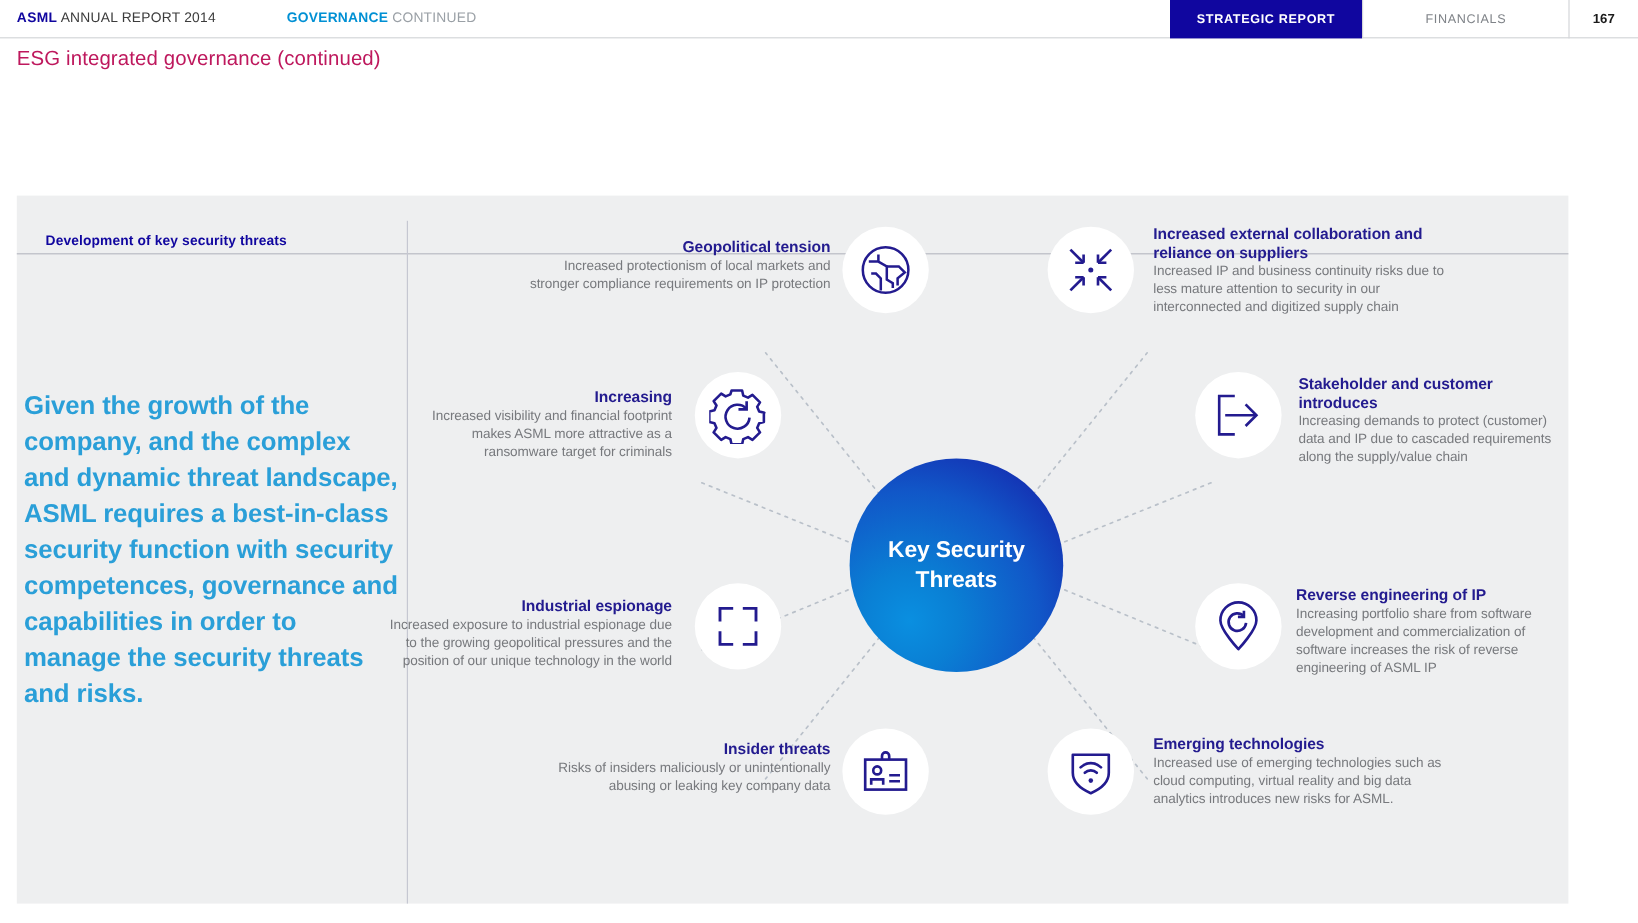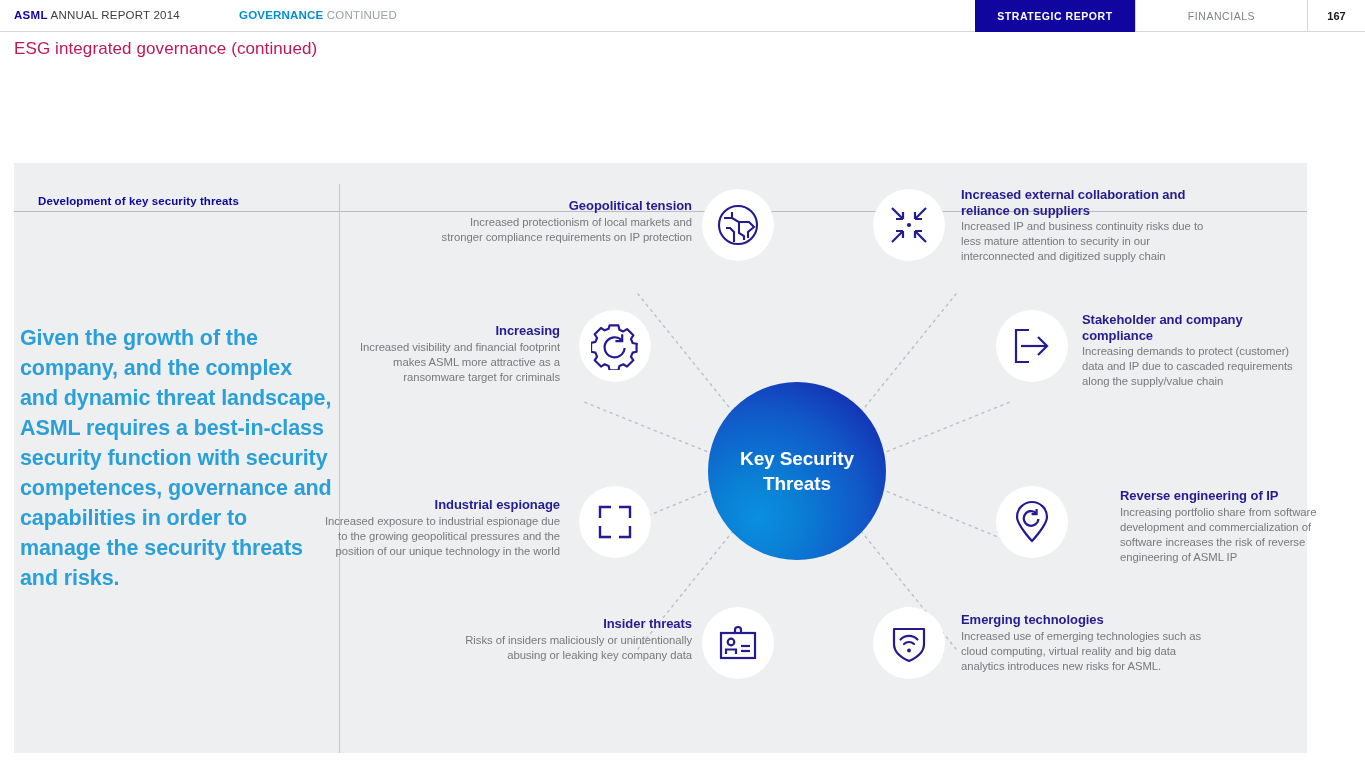--- a/index.html
+++ b/index.html
@@ -219,21 +219,21 @@
 
       <div class="node">
         <div class="bubble" style="left:656px; top:126px;">
           <svg width="46" height="46" viewBox="0 0 46 46">
             <path d="M20 7 L7 7 L7 39 L20 39" fill="none" stroke="#231b8f" stroke-width="2.2" stroke-linejoin="miter"></path>
             <line x1="12" y1="23" x2="38" y2="23" stroke="#231b8f" stroke-width="2.2"></line>
             <path d="M29 14 L38 23 L29 32" fill="none" stroke="#231b8f" stroke-width="2.2" stroke-linejoin="miter" stroke-linecap="butt"></path>
           </svg>
         </div>
         <div class="txt left-al" style="left:742px; top:128px; width:222px;">
-          <div class="hd">Stakeholder and company compliance</div>
+          <div class="hd">Stakeholder and customer introduces</div>
           <div class="bd">Increasing demands to protect (customer) data and IP due to cascaded requirements along the supply/value chain</div>
         </div>
       </div>
 
       <div class="node">
         <div class="bubble" style="left:239px; top:302px;">
           <svg width="46" height="46" viewBox="0 0 46 46">
             <g fill="none" stroke="#231b8f" stroke-width="2.4" stroke-linejoin="miter">
               <path d="M19 8 L8 8 L8 19"></path>
               <path d="M27 8 L38 8 L38 19"></path>
@@ -249,21 +249,21 @@
       </div>
 
       <div class="node">
         <div class="bubble" style="left:656px; top:302px;">
           <svg width="46" height="46" viewBox="0 0 46 46">
             <path d="M23 42 C23 42 38 26 38 18 A15 15 0 1 0 8 18 C8 26 23 42 23 42 Z" fill="none" stroke="#231b8f" stroke-width="2.2" stroke-linejoin="round"></path>
             <path d="M27.5 14.5 a7.3 7.3 0 1 0 1.9 5.5" fill="none" stroke="#231b8f" stroke-width="2.2"></path>
             <path d="M27.6 10 L27.6 15.1 L22.6 15.1" fill="none" stroke="#231b8f" stroke-width="2.2" stroke-linejoin="miter"></path>
           </svg>
         </div>
-        <div class="txt left-al" style="left:740px; top:304px; width:224px;margin-left:40px;">
+        <div class="txt left-al" style="left:740px; top:304px; width:224px;">
           <div class="hd">Reverse engineering of IP</div>
           <div class="bd">Increasing portfolio share from software development and commercialization of software increases the risk of reverse engineering of ASML IP</div>
         </div>
       </div>
 
       <div class="node">
         <div class="bubble" style="left:362px; top:423px;">
           <svg width="46" height="46" viewBox="0 0 46 46">
             <rect x="6" y="13" width="34" height="25" fill="none" stroke="#231b8f" stroke-width="2.2" stroke-linejoin="miter"></rect>
             <path d="M20 13 L20 10 a3 3 0 0 1 6 0 L26 13" fill="none" stroke="#231b8f" stroke-width="2.2" stroke-linejoin="miter"></path>

